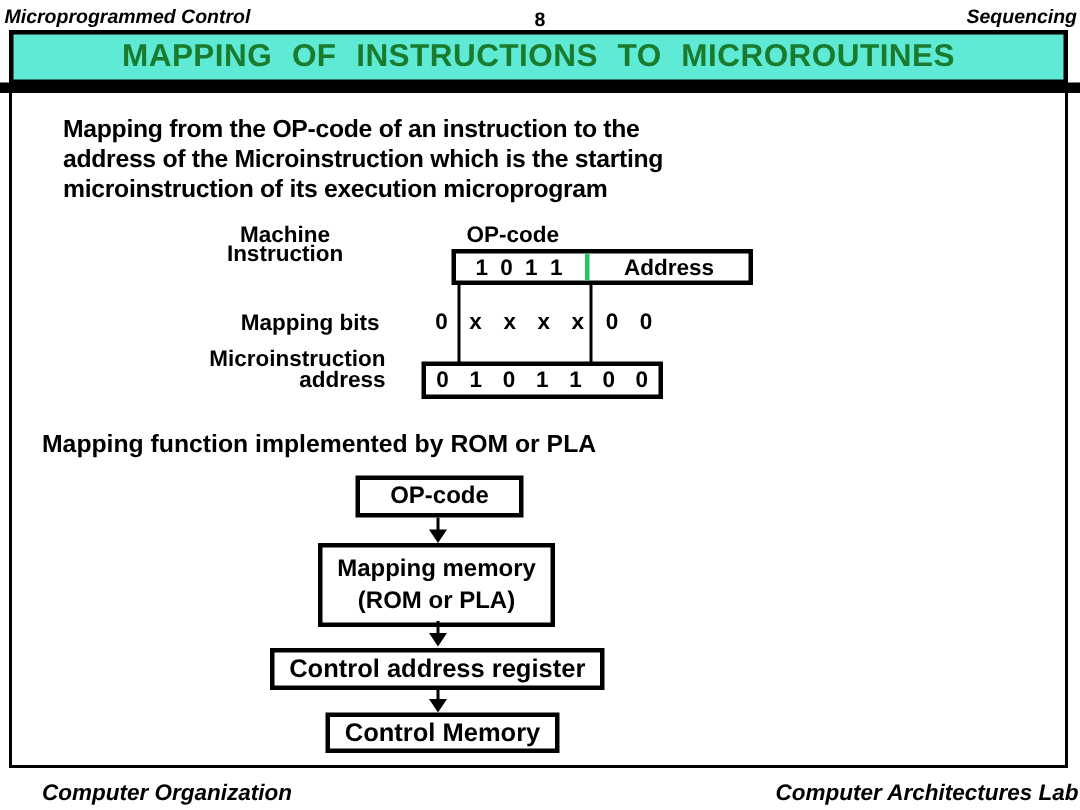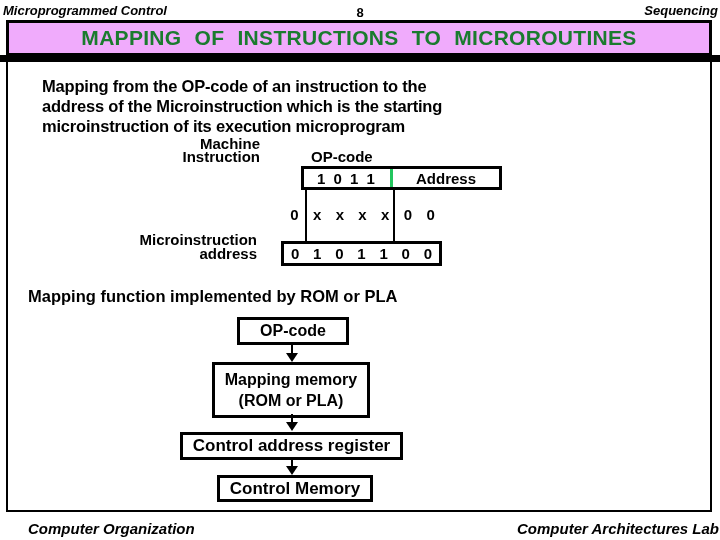--- a/index.html
+++ b/index.html
@@ -11,32 +11,32 @@
   .pre { white-space:pre-line; }
 
   
   .hdr { font-size:13px; top:3px; }
   .hdr-left  { left:3px; }
   .hdr-center{ left:0; right:0; text-align:center; top:5px; font-weight:bold; font-size:13px; }
   .hdr-right { right:2px; }
 
   
   .title-box { left:6px; top:20px; width:706px; height:36px; border:3px solid #000;
-               display:flex; align-items:center; justify-content:center; background:#f0abfc; }
+               display:flex; align-items:center; justify-content:center; background:#5eead4; }
   .title-text { font-weight:bold; font-size:21px; color:#1a7b2e; word-spacing:7px; letter-spacing:0.3px; }
   .thick-bar { left:0; top:55px; width:720px; height:7px; background:#000; }
 
   
   .content-box { left:6px; top:62px; width:706px; height:450px; border:2px solid #000; border-top:none; }
 
   .body-text { left:42px; top:76px; font-size:16.5px; line-height:20px; font-weight:bold; letter-spacing:-0.2px; }
 
   
   .lbl { font-weight:bold; font-size:15px; text-align:right; }
-  .machine-lbl { left:120px; top:137px; width:140px; line-height:13px; }
+  .machine-lbl { left:120px; top:150px; width:140px; line-height:13px;text-align:center; }
   .opcode-lbl  { left:311px; top:148px; font-weight:bold; font-size:15px; border-bottom:2px solid #000; padding-bottom:1px; }
   .machine-box { left:301px; top:166px; width:201px; height:24px; border:3px solid #000; display:flex; }
   .machine-box .cell-op { width:89px; border-right:3px solid #22c55e; display:flex; align-items:center; justify-content:center;
                           font-weight:bold; font-size:15px; letter-spacing:2px; }
   .machine-box .cell-ad { flex:1; display:flex; align-items:center; justify-content:center; font-weight:bold; font-size:15px; }
   .vline { width:2px; background:#000; top:190px; height:52px; }
   .vline-l { left:305px; } .vline-r { left:393px; }
   .mapbits-lbl { left:113px; top:207px; width:140px; }
   .bits-row { left:283px; top:206px; width:159px; display:flex; font-weight:bold; font-size:15px; }
   .bits-row span { flex:1; text-align:center; }
@@ -89,20 +89,21 @@
   <div class="abs opcode-lbl">OP-code</div>
 
   <div class="abs machine-box">
     <div class="cell-op">1 0 1 1</div>
     <div class="cell-ad">Address</div>
   </div>
 
   <div class="abs vline vline-l"></div>
   <div class="abs vline vline-r"></div>
 
+  <div class="abs lbl mapbits-lbl">Mapping bits</div>
   <div class="abs bits-row">
     <span>0</span>
     <span>x</span>
     <span>x</span>
     <span>x</span>
     <span>x</span>
     <span>0</span>
     <span>0</span>
   </div>
 

